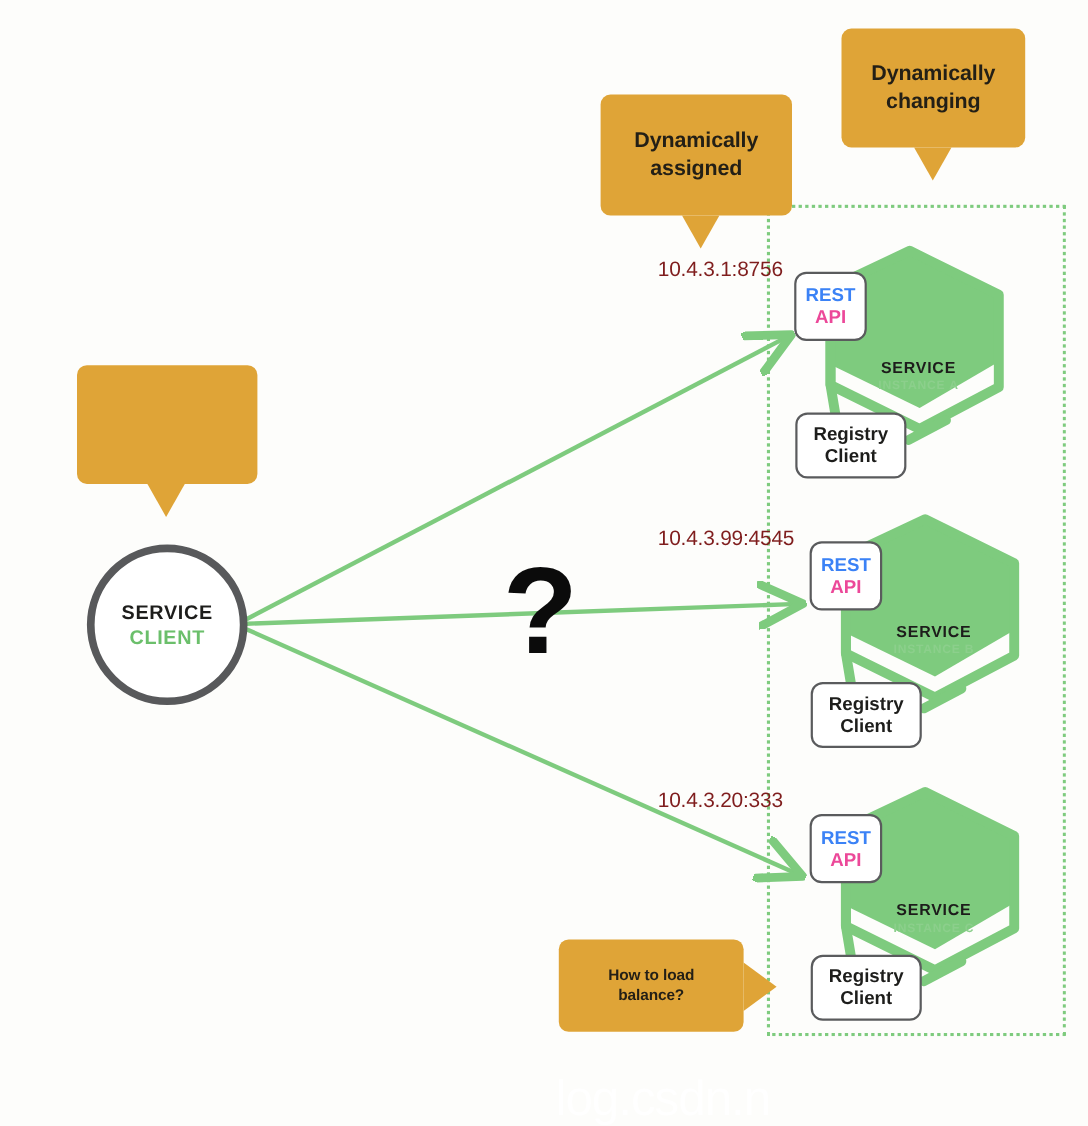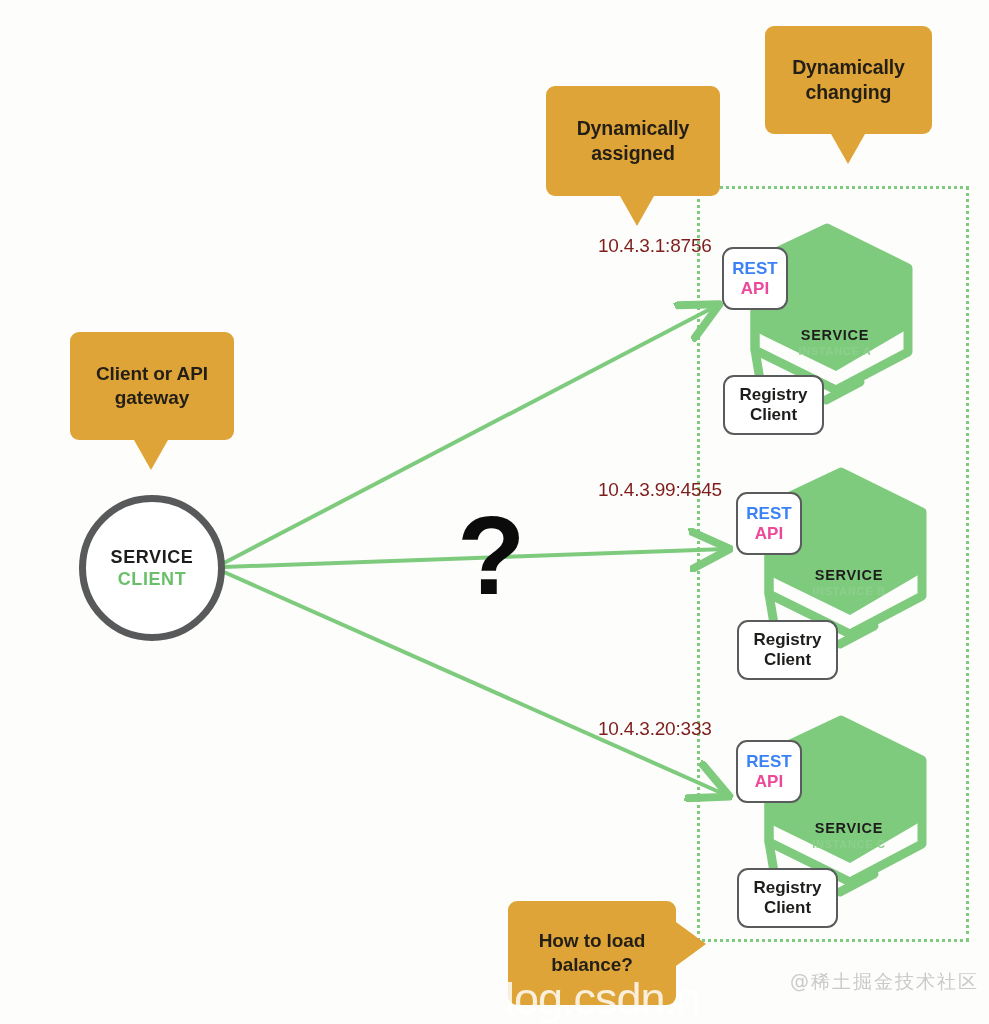--- a/index.html
+++ b/index.html
@@ -154,28 +154,24 @@
 
   <div class="callout" style="left:765px;top:26px;width:167px;height:108px;font-size:19.5px;">
     <span class="ctext">
       <span>Dynamically</span><br>
       <span>changing</span>
     </span>
     <span class="tail tail-down" style="left:66px;top:108px;"></span>
   </div>
 
   <div class="callout" style="left:70px;top:332px;width:164px;height:108px;font-size:19px;">
-    <span class="ctext">
-      <span>Client or API</span><br>
-      <span>gateway</span>
-    </span>
     <span class="tail tail-down" style="left:64px;top:108px;"></span>
   </div>
 
-  <div class="callout" style="left:508px;top:901px;width:168px;height:104px;font-size:19px;">
+  <div class="callout" style="left:508px;top:854px;width:168px;height:84px;font-size:14px;">
     <span class="ctext">
       <span>How to load</span><br>
       <span>balance?</span>
     </span>
     <span class="tail tail-right" style="left:168px;top:21px;"></span>
   </div>
 
   <div class="client-circle" style="left:79px;top:495px;width:146px;height:146px;">
     <span class="cc-l1">SERVICE</span>
     <span class="cc-l2">CLIENT</span>
@@ -227,17 +223,16 @@
   <div class="wbox" style="left:737px;top:868px;width:101px;height:60px;">
     <span class="r1">Registry</span>
     <span class="r2">Client</span>
   </div>
 
   <div class="inst-label" style="left:764px;top:820px;">
     <div class="t1">SERVICE</div>
     <div class="t2">INSTANCE C</div>
   </div>
 
-  <div class="wm-cn" style="left:790px;top:969px;">@稀土掘金技术社区</div>
 
   <div class="wm-csdn" style="left:505px;top:973px;">log.csdn.n</div>
 
 </div>
 
 </body></html>

